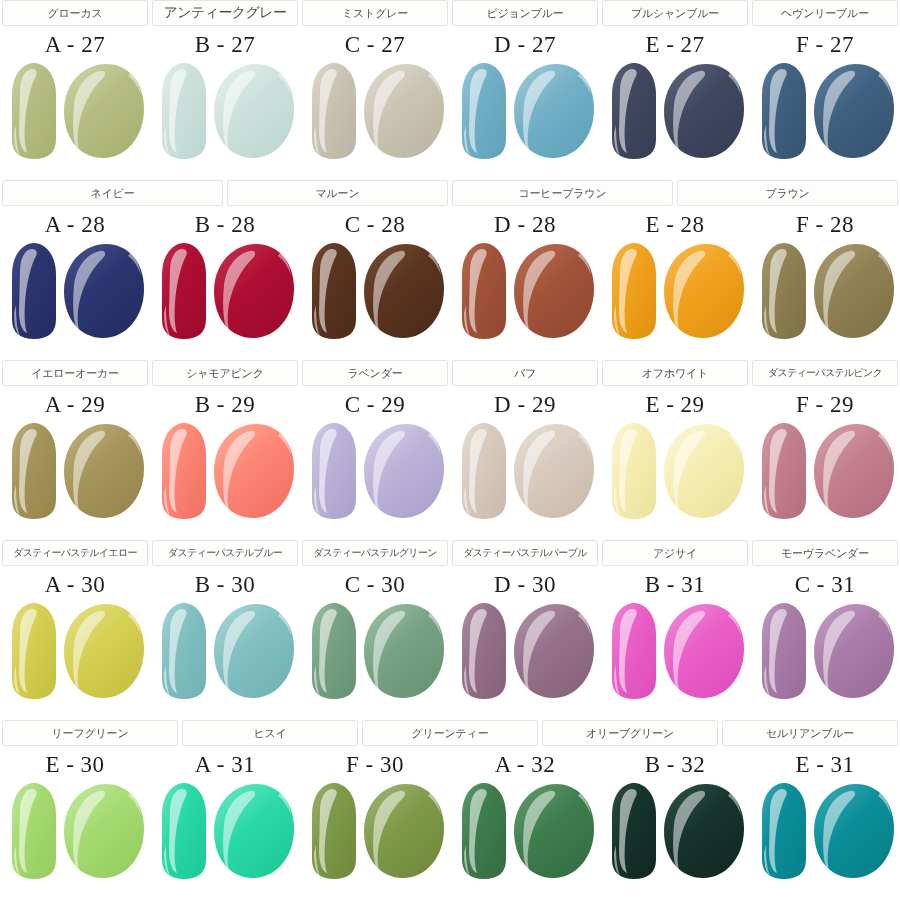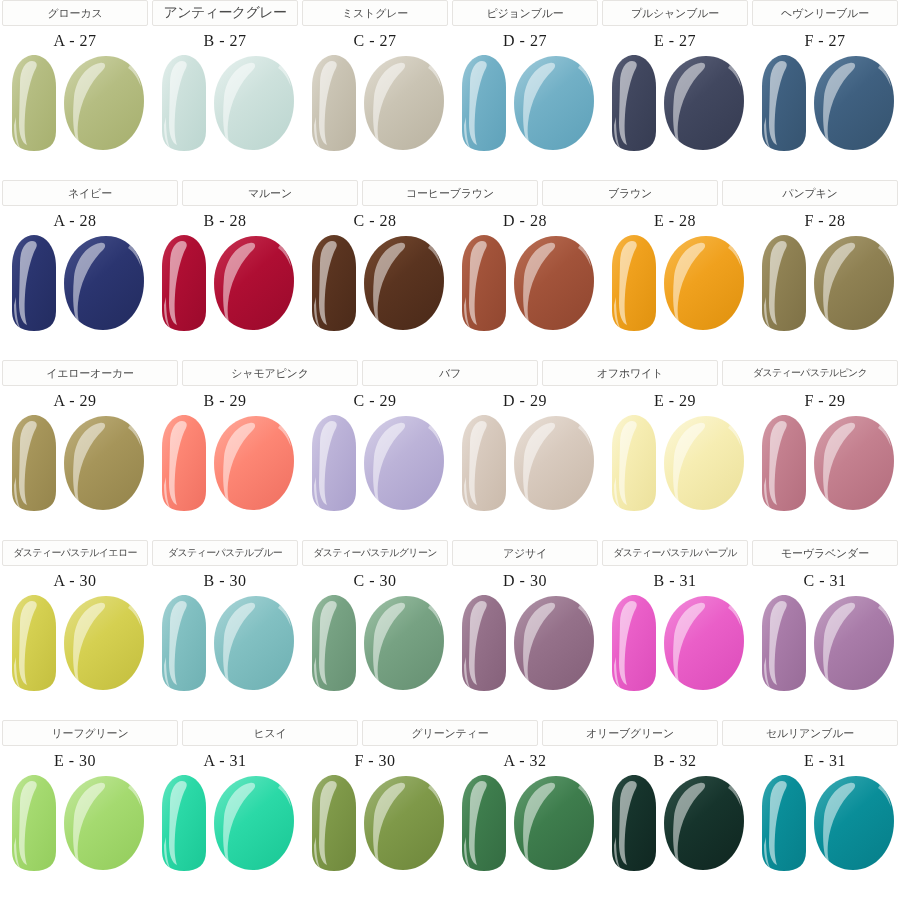--- a/index.html
+++ b/index.html
@@ -60,21 +60,21 @@
   .cell {
     flex: 1 1 0;
     display: flex;
     flex-direction: column;
     align-items: center;
     min-width: 0;
     padding-top: 6px;
   }
   .code {
     font-family: "Liberation Serif", serif;
-    font-size: 16px;
+    font-size: 23px;
     color: #1d1d1d;
     letter-spacing: 0.5px;
     margin-bottom: 3px;
     white-space: nowrap;
   }
   .drops {
     position: relative;
     width: 142px;
     height: 100px;
     flex: 0 0 auto;
@@ -280,23 +280,20 @@
         </div>
         <div class="label-cell">
           <span class="">マルーン</span>
         </div>
         <div class="label-cell">
           <span class="">コーヒーブラウン</span>
         </div>
         <div class="label-cell">
           <span class="">ブラウン</span>
         </div>
-        <div class="label-cell">
-          <span class="">パンプキン</span>
-        </div>
       </div>
       <div class="swatch-strip">
         <div class="cell">
           <div class="code">A - 28</div>
           <div class="drops">
   <svg viewBox="0 0 142 100">
     <defs>
       <linearGradient id="g6a" x1="0" y1="0" x2="1" y2="1">
         <stop offset="0%" stop-color="#444e88"></stop>
         <stop offset="38%" stop-color="#2b3570"></stop>
@@ -458,20 +455,23 @@
     </div>
     <div class="row">
       <div class="label-strip">
         <div class="label-cell">
           <span class="">イエローオーカー</span>
         </div>
         <div class="label-cell">
           <span class="">シャモアピンク</span>
         </div>
         <div class="label-cell">
+          <span class="">ラベンダー</span>
+        </div>
+        <div class="label-cell">
           <span class="">バフ</span>
         </div>
         <div class="label-cell">
           <span class="">オフホワイト</span>
         </div>
         <div class="label-cell">
           <span class="shrink2">ダスティーパステルピンク</span>
         </div>
       </div>
       <div class="swatch-strip">
@@ -644,24 +644,24 @@
         <div class="label-cell">
           <span class="shrink2">ダスティーパステルイエロー</span>
         </div>
         <div class="label-cell">
           <span class="shrink2">ダスティーパステルブルー</span>
         </div>
         <div class="label-cell">
           <span class="shrink2">ダスティーパステルグリーン</span>
         </div>
         <div class="label-cell">
+          <span class="shrink2">ダスティーパステルパープル</span>
+        </div>
+        <div class="label-cell">
           <span class="">アジサイ</span>
-        </div>
-        <div class="label-cell">
-          <span class="shrink2">ダスティーパステルパープル</span>
         </div>
         <div class="label-cell">
           <span class="">モーヴラベンダー</span>
         </div>
       </div>
       <div class="swatch-strip">
         <div class="cell">
           <div class="code">A - 30</div>
           <div class="drops">
   <svg viewBox="0 0 142 100">

